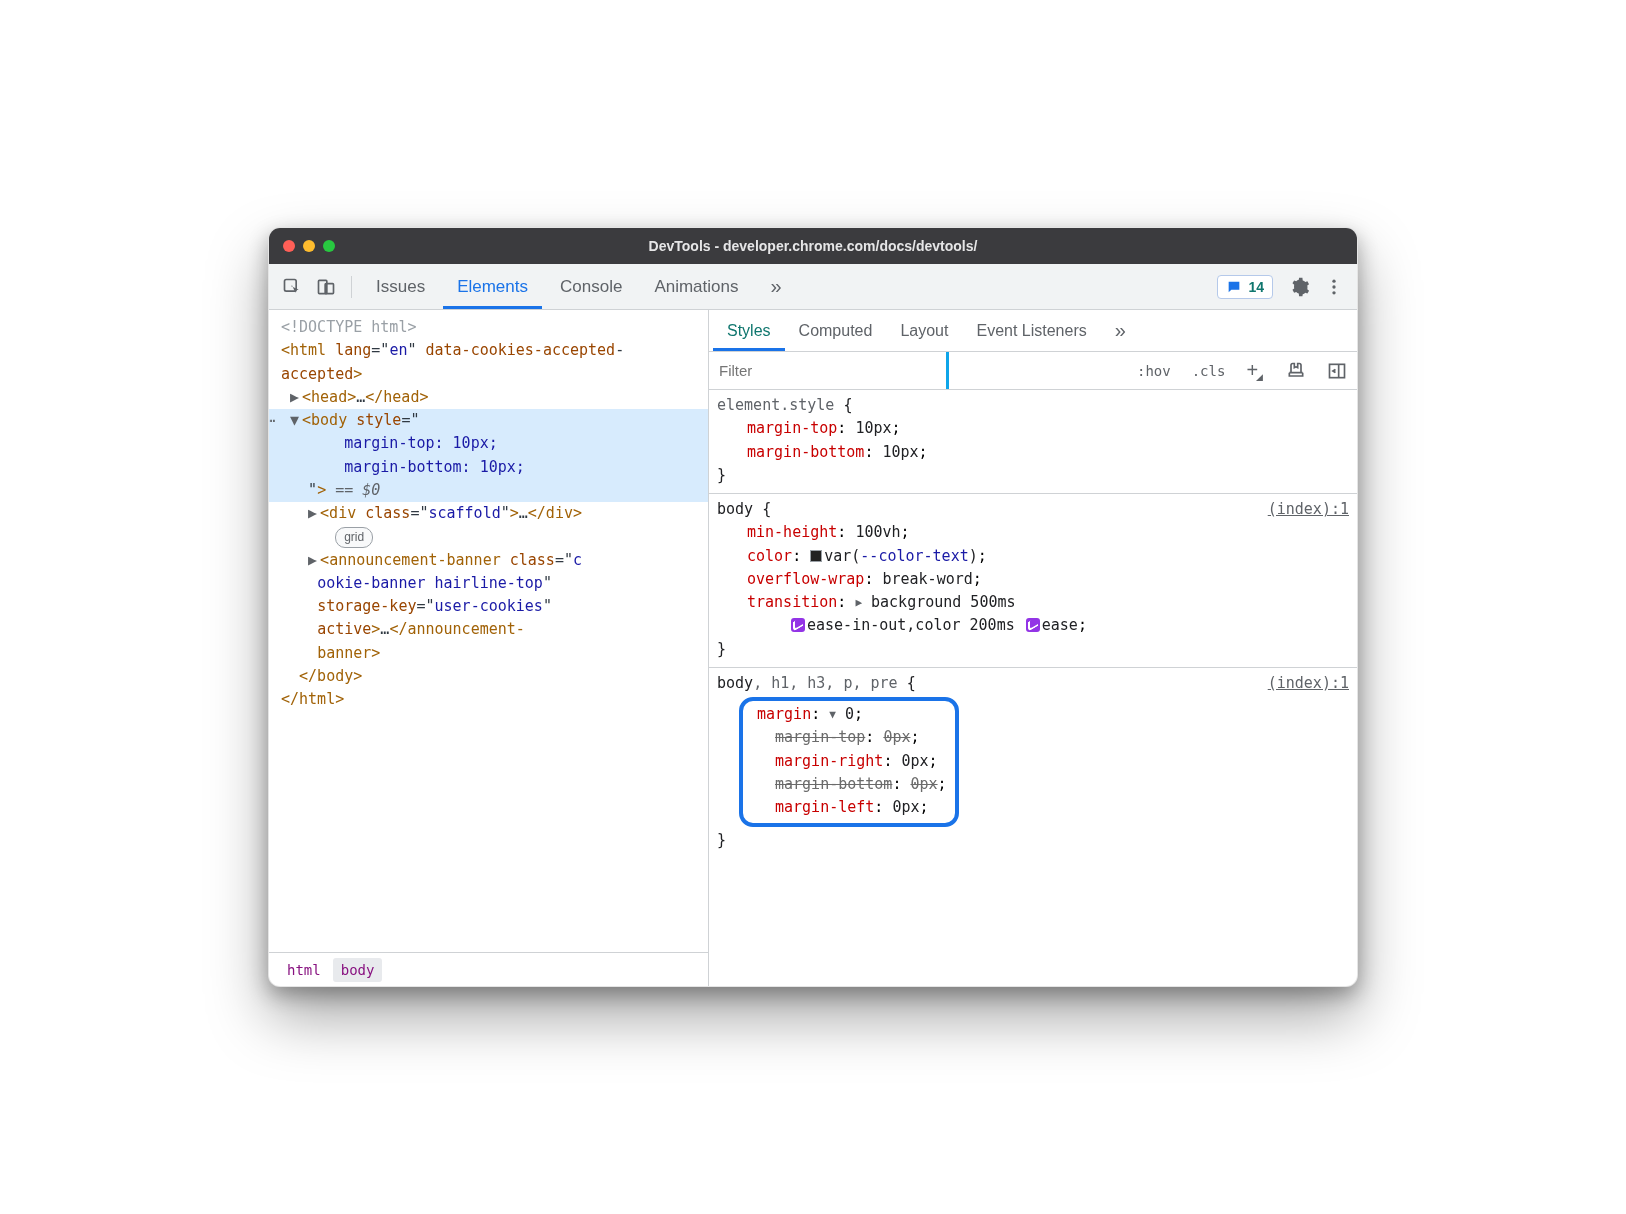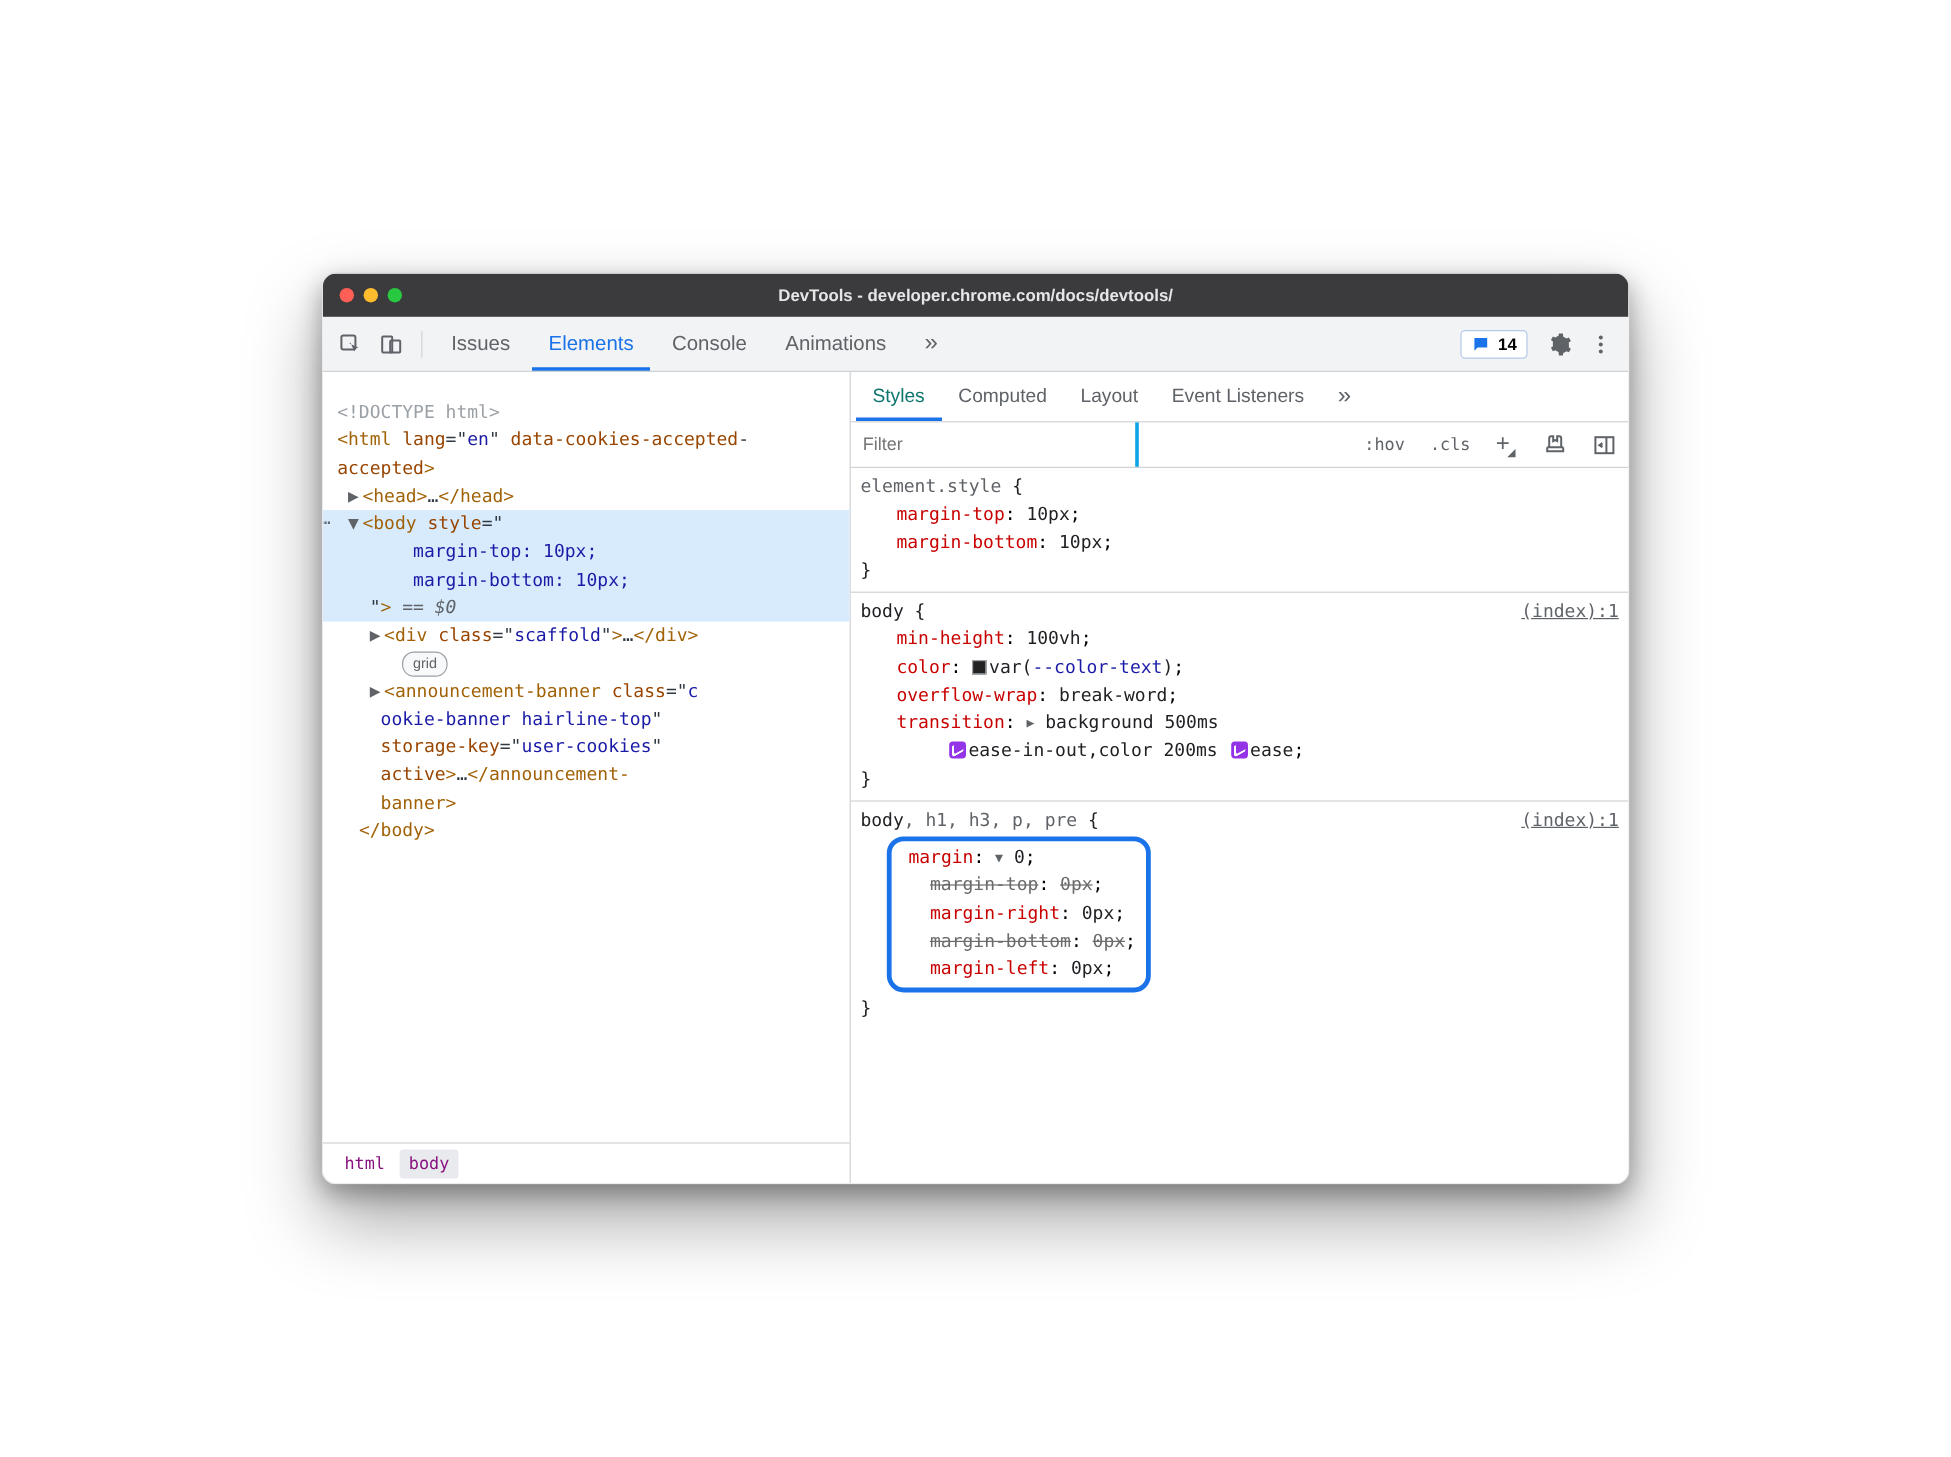--- a/index.html
+++ b/index.html
@@ -73,21 +73,21 @@
   .tab.active {
     color: #1a73e8;
     box-shadow: inset 0 -3px 0 #1a73e8;
   }
   .spacer { flex: 1; }
   .msgbadge {
     display: flex; align-items: center; gap: 6px;
     border: 1px solid #b5c9ea;
     border-radius: 4px;
     padding: 3px 8px;
-    color: #000000;
+    color: #0f766e;
     background: #fff;
     font-size: 14px;
     font-weight: 600;
   }
   .msgbadge svg { display: block; }
   
   .content {
     flex: 1;
     display: flex;
     min-height: 0;
@@ -99,21 +99,20 @@
     flex-direction: column;
     min-height: 0;
   }
   .dom-tree {
     flex: 1;
     overflow: auto;
     font-family: Menlo, Consolas, monospace;
     font-size: 15px;
     line-height: 1.55;
     padding: 6px 0 6px 0;
-    margin-top: 16px;
   }
   .dom-line { white-space: pre; padding: 0 8px 0 12px; }
   .sel {
     background: #d7ebfd;
     display: block;
     padding-left: 12px;
     position: relative;
   }
   .sel::before {
     content: "⋯"; position: absolute; left: -2px; top: 1px;
@@ -333,20 +332,21 @@
         <div class="dom-line">   <span class="tri">▶</span><span class="c-tag">&lt;div </span><span class="c-attr">class</span><span class="c-text">="</span><span class="c-val">scaffold</span><span class="c-text">"</span><span class="c-tag">&gt;</span><span class="c-text">…</span><span class="c-tag">&lt;/div&gt;</span></div>
         <div class="dom-line">      <span class="gridbadge">grid</span></div>
 
         <div class="dom-line">   <span class="tri">▶</span><span class="c-tag">&lt;<span>announcement-banner</span> </span><span class="c-attr">class</span><span class="c-text">="</span><span class="c-val">c</span></div>
         <div class="dom-line">    <span class="c-val">ookie-banner hairline-top</span><span class="c-text">"</span></div>
         <div class="dom-line">    <span class="c-attr">storage-key</span><span class="c-text">="</span><span class="c-val">user-cookies</span><span class="c-text">"</span></div>
         <div class="dom-line">    <span class="c-attr">active</span><span class="c-tag">&gt;</span><span class="c-text">…</span><span class="c-tag">&lt;/announcement-</span></div>
         <div class="dom-line">    <span class="c-tag">banner&gt;</span></div>
 
         <div class="dom-line">  <span class="c-tag">&lt;/body&gt;</span></div>
+        <div class="dom-line"><span class="c-tag">&lt;/html&gt;</span></div>
       </div>
 
       <div class="breadcrumb">
         <span class="crumb">html</span>
         <span class="crumb active">body</span>
       </div>
     </div>
 
     <div class="styles-panel">
       <div class="subtabs">

